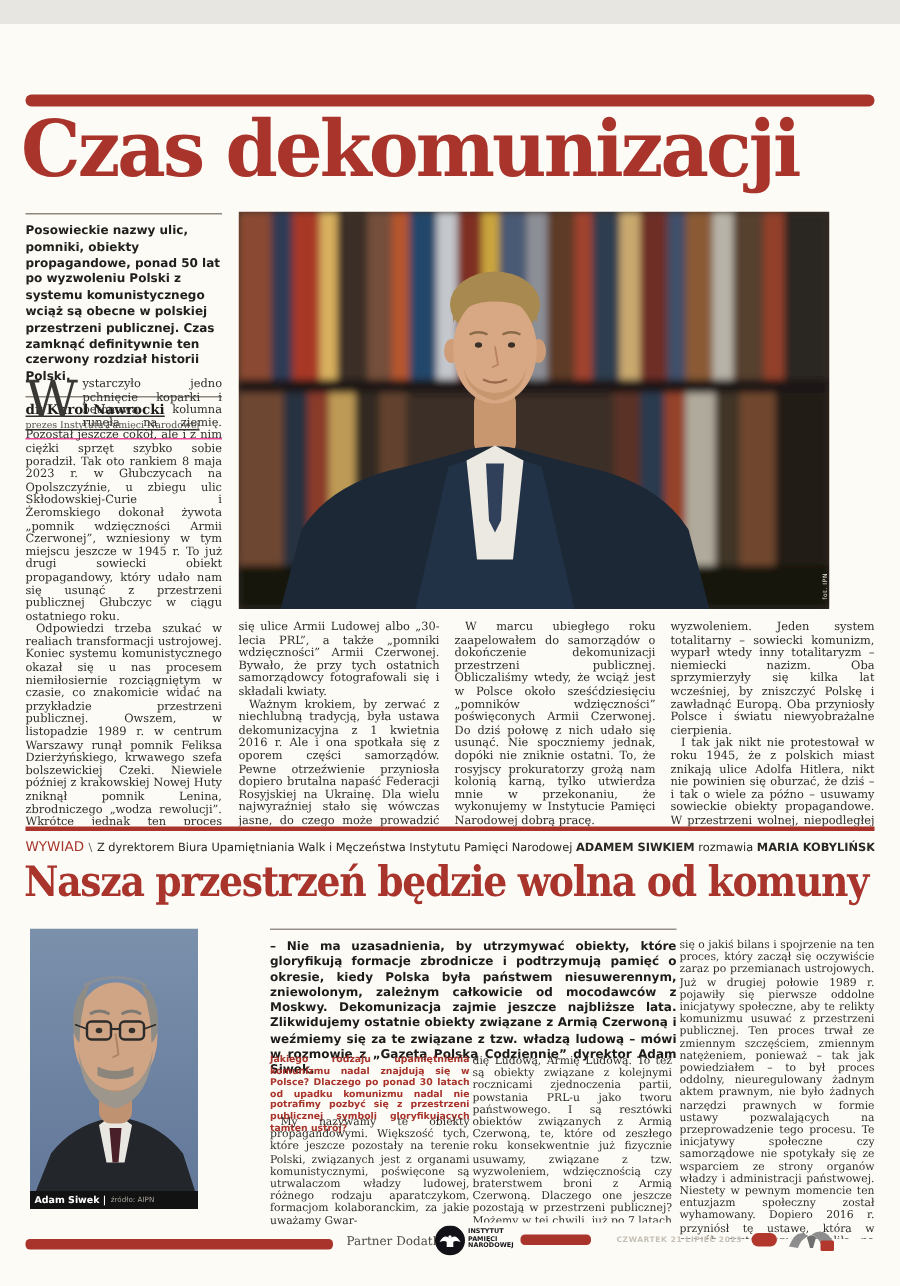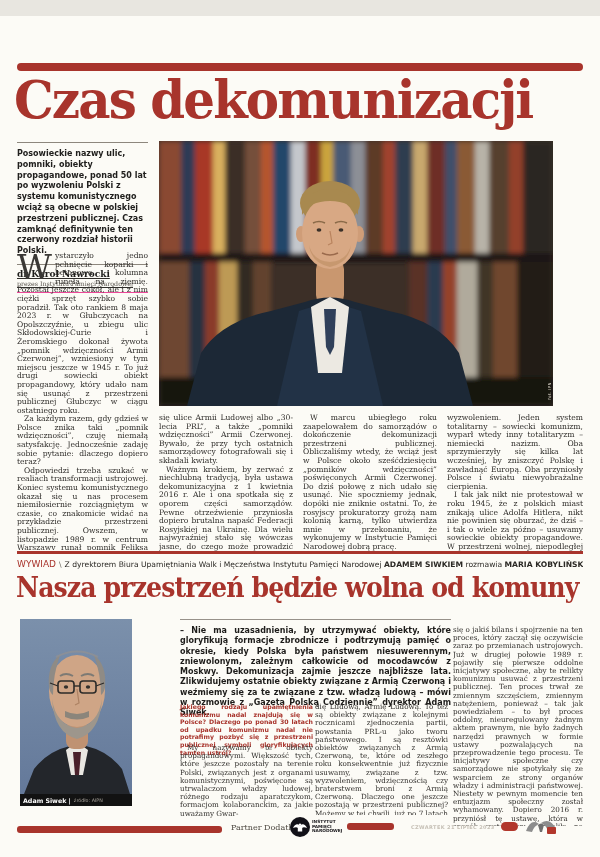--- a/index.html
+++ b/index.html
@@ -109,21 +109,20 @@
   <section class="abs intro">
     <p class="lead">Posowieckie nazwy ulic, pomniki, obiekty propagandowe, ponad 50 lat po wyzwoleniu Polski z systemu komunistycznego wciąż są obecne w polskiej przestrzeni publicznej. Czas zamknąć definitywnie ten czerwony rozdział historii Polski.</p>
     <div class="author">
       <div class="author-name">dr Karol Nawrocki</div>
       <div class="author-role">prezes Instytutu Pamięci Narodowej</div>
     </div>
   </section>
 
   <div class="abs col col1">
     <p class="bp"><span class="dropcap">W</span><span>ystarczyło jedno pchnięcie koparki i betonowa kolumna runęła na ziemię. Pozostał jeszcze cokół, ale i z nim ciężki sprzęt szybko sobie poradził. Tak oto rankiem 8 maja 2023 r. w Głubczycach na Opolszczyźnie, u zbiegu ulic Skłodowskiej-Curie i Żeromskiego dokonał żywota „pomnik wdzięczności Armii Czerwonej”, wzniesiony w tym miejscu jeszcze w 1945 r. To już drugi sowiecki obiekt propagandowy, który udało nam się usunąć z przestrzeni publicznej Głubczyc w ciągu ostatniego roku.</span></p>
-    <p class="bp indent">Za każdym razem, gdy gdzieś w Polsce znika taki „pomnik wdzięczności”, czuję niemałą satysfakcję. Jednocześnie zadaję sobie pytanie: dlaczego dopiero teraz?</p>
     <p class="bp indent">Odpowiedzi trzeba szukać w realiach transformacji ustrojowej. Koniec systemu komunistycznego okazał się u nas procesem niemiłosiernie rozciągniętym w czasie, co znakomicie widać na przykładzie przestrzeni publicznej. Owszem, w listopadzie 1989 r. w centrum Warszawy runął pomnik Feliksa Dzierżyńskiego, krwawego szefa bolszewickiej Czeki. Niewiele później z krakowskiej Nowej Huty zniknął pomnik Lenina, zbrodniczego „wodza rewolucji”. Wkrótce jednak ten proces wyraźnie wyhamował. W wielu miejscowościach uchowały</p>
   </div>
 
   <figure class="abs photo-main">
     <svg width="394" height="265" viewBox="0 0 394 265">
       <defs>
         <filter id="blur1" x="-10%" y="-10%" width="120%" height="120%">
             <feGaussianBlur stdDeviation="2.6"></feGaussianBlur>
           </filter>
       </defs>

